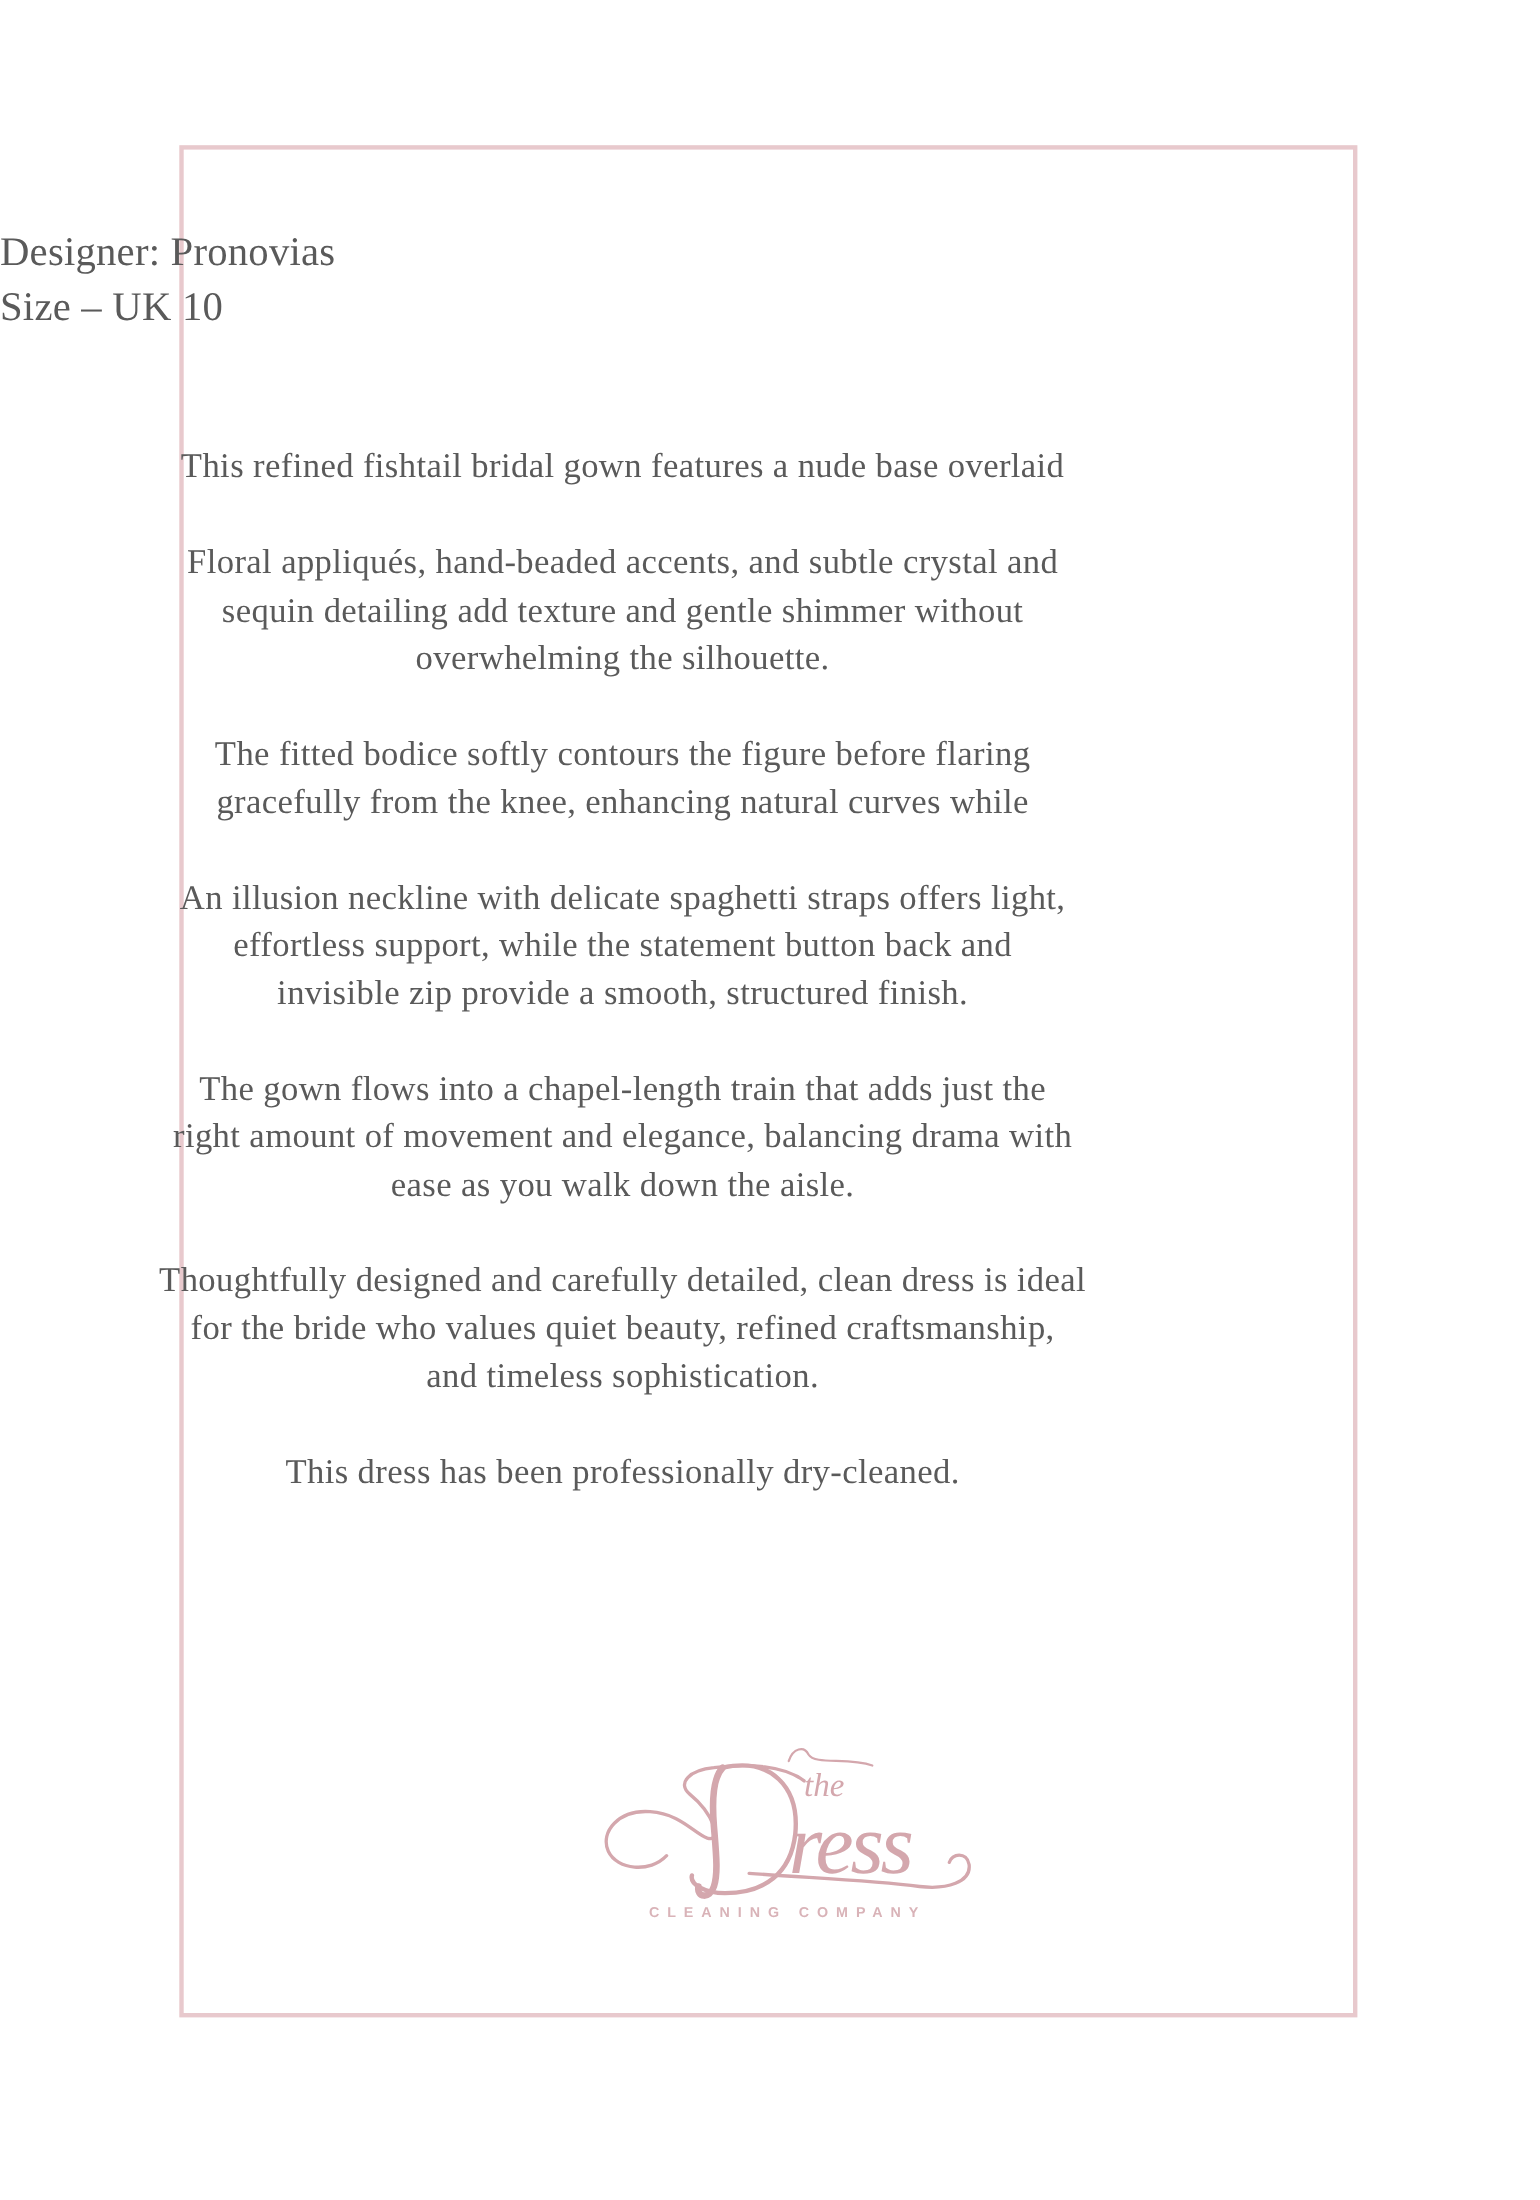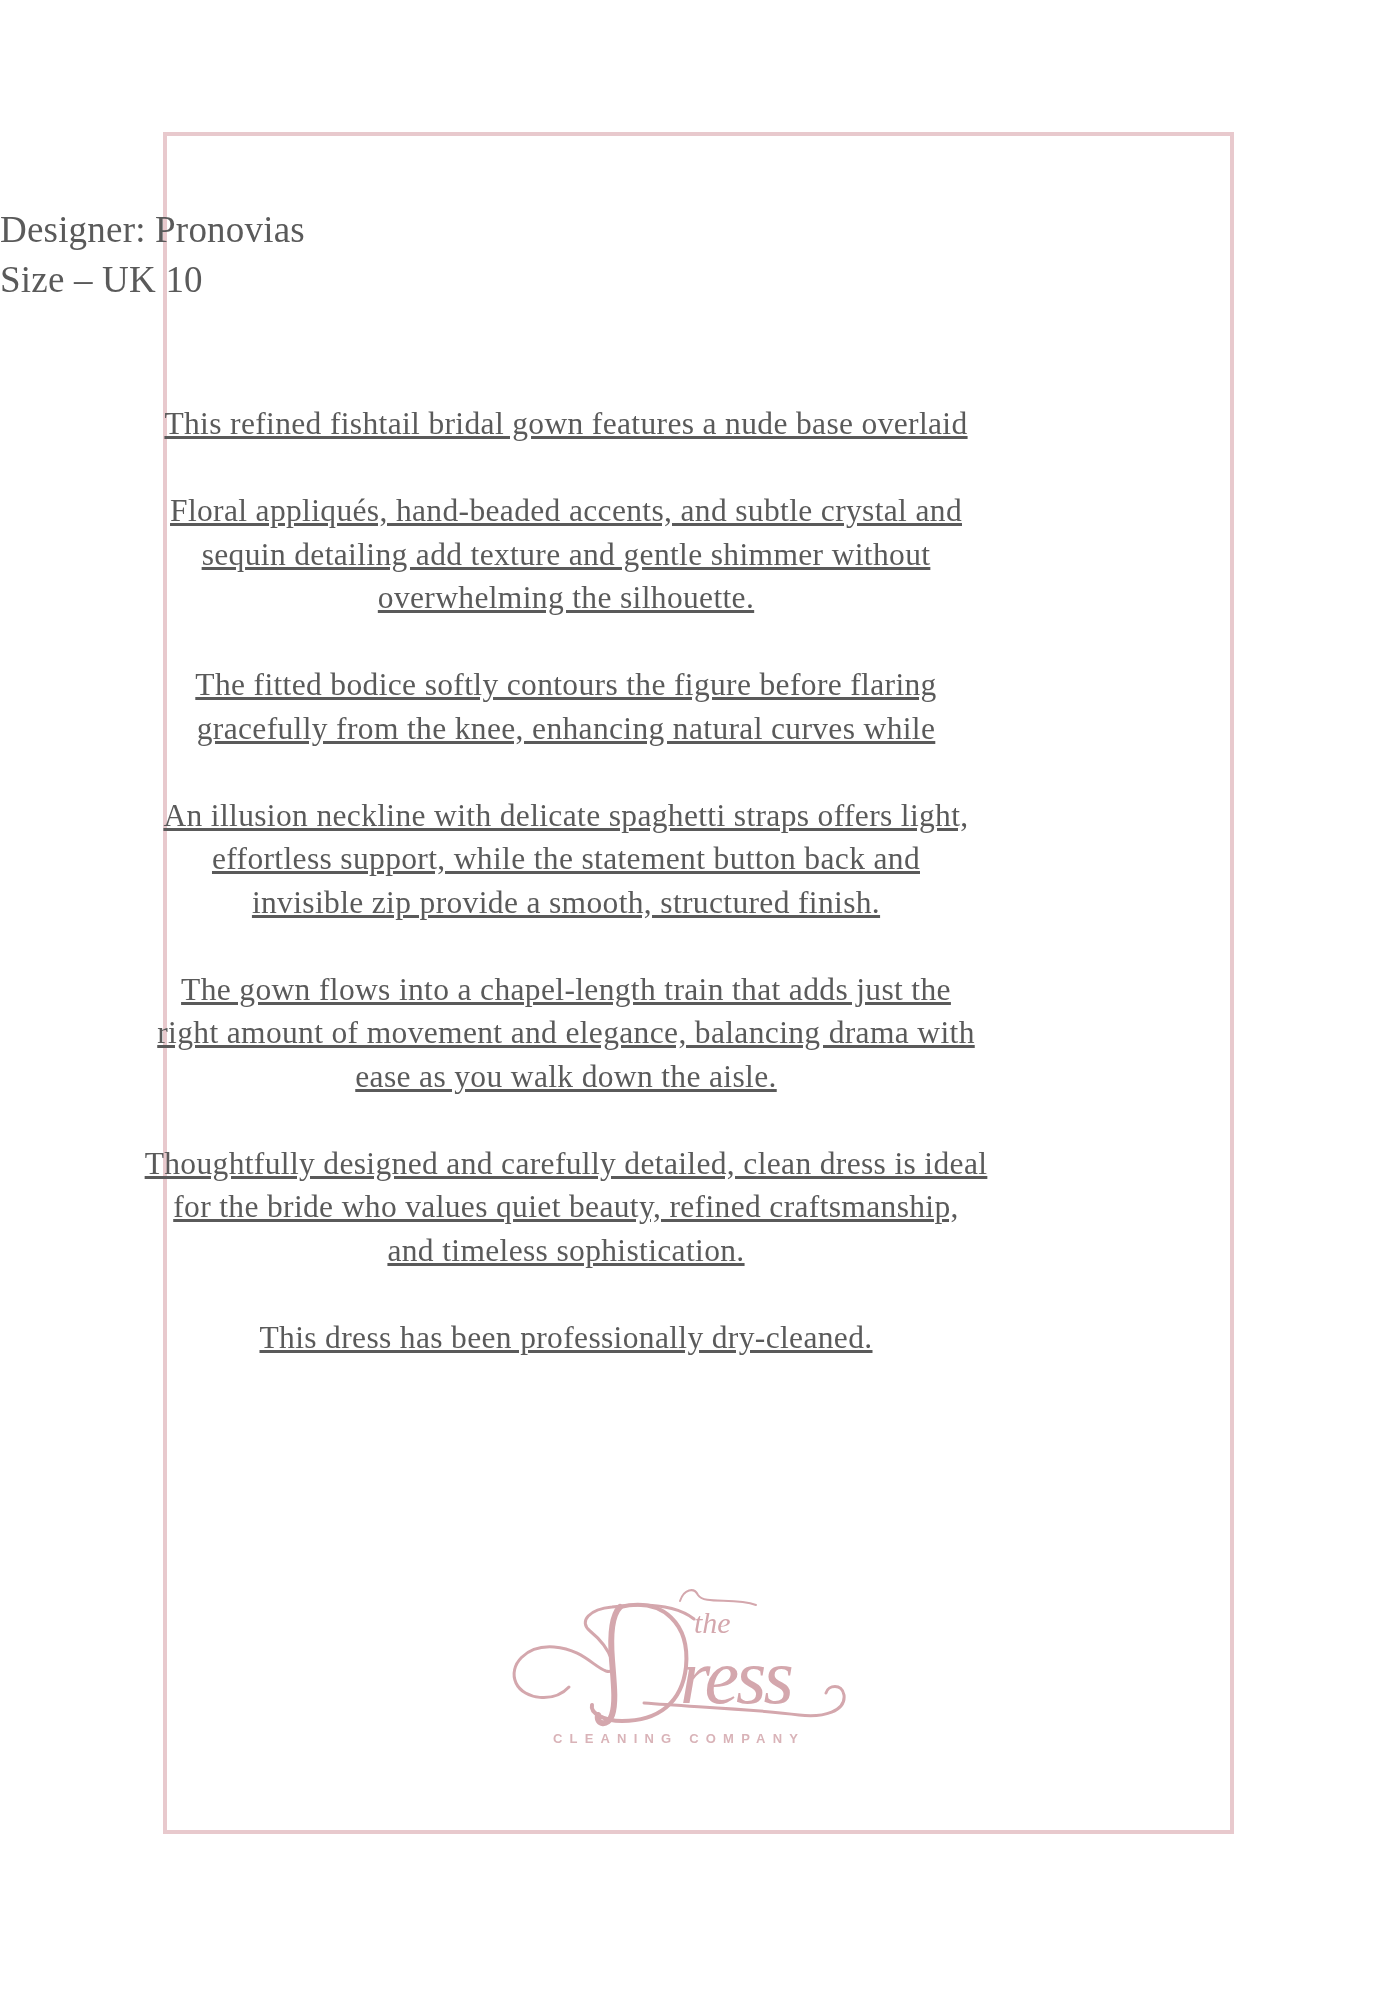--- a/index.html
+++ b/index.html
@@ -37,36 +37,35 @@
     height: 50px;
     white-space: nowrap;
     letter-spacing: 0.2px;
   }
   .body-text {
     position: absolute;
     left: 0;
     width: 1132px;
     top: 402px;
     text-align: center;
-    text-decoration: underline;
   }
   .para {
     margin: 0 0 43.5px 0;
   }
   .line {
     display: block;
     font-size: 31.5px;
     line-height: 43.5px;
     height: 43.5px;
     white-space: nowrap;
     letter-spacing: 0.35px;
   }
   .logo {
     position: absolute;
-    left: 494px;
+    left: 531px;
     top: 1575px;
     width: 370px;
     height: 180px;
   }
   .logo svg {
     width: 370px;
     height: 180px;
     display: block;
   }
 </style>

